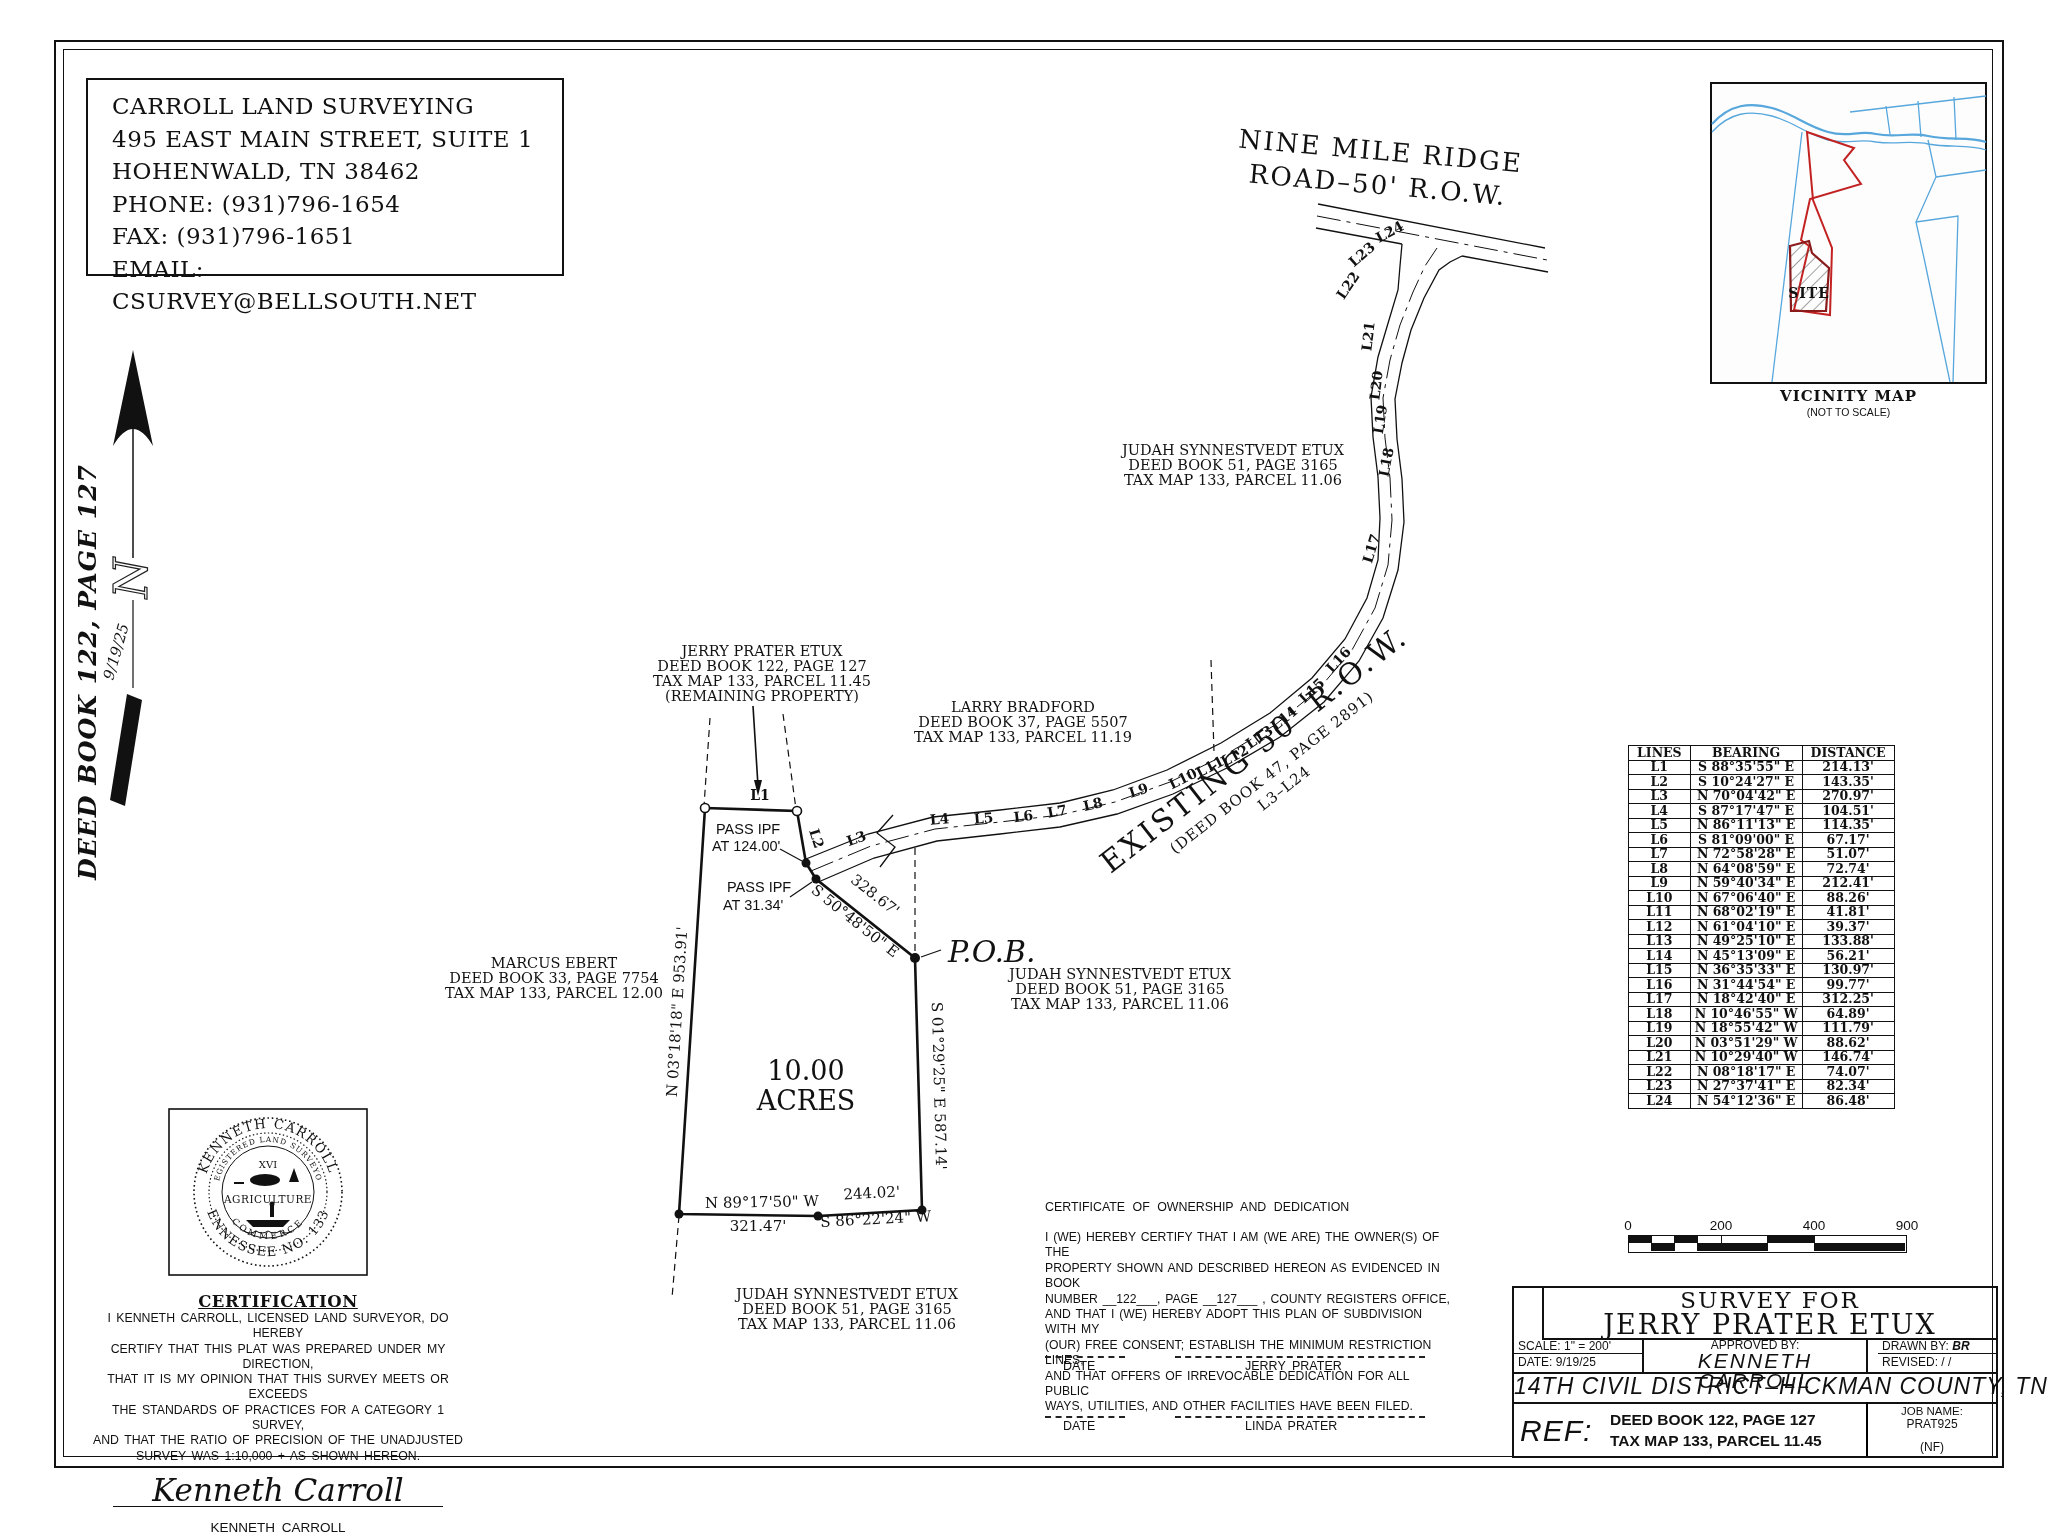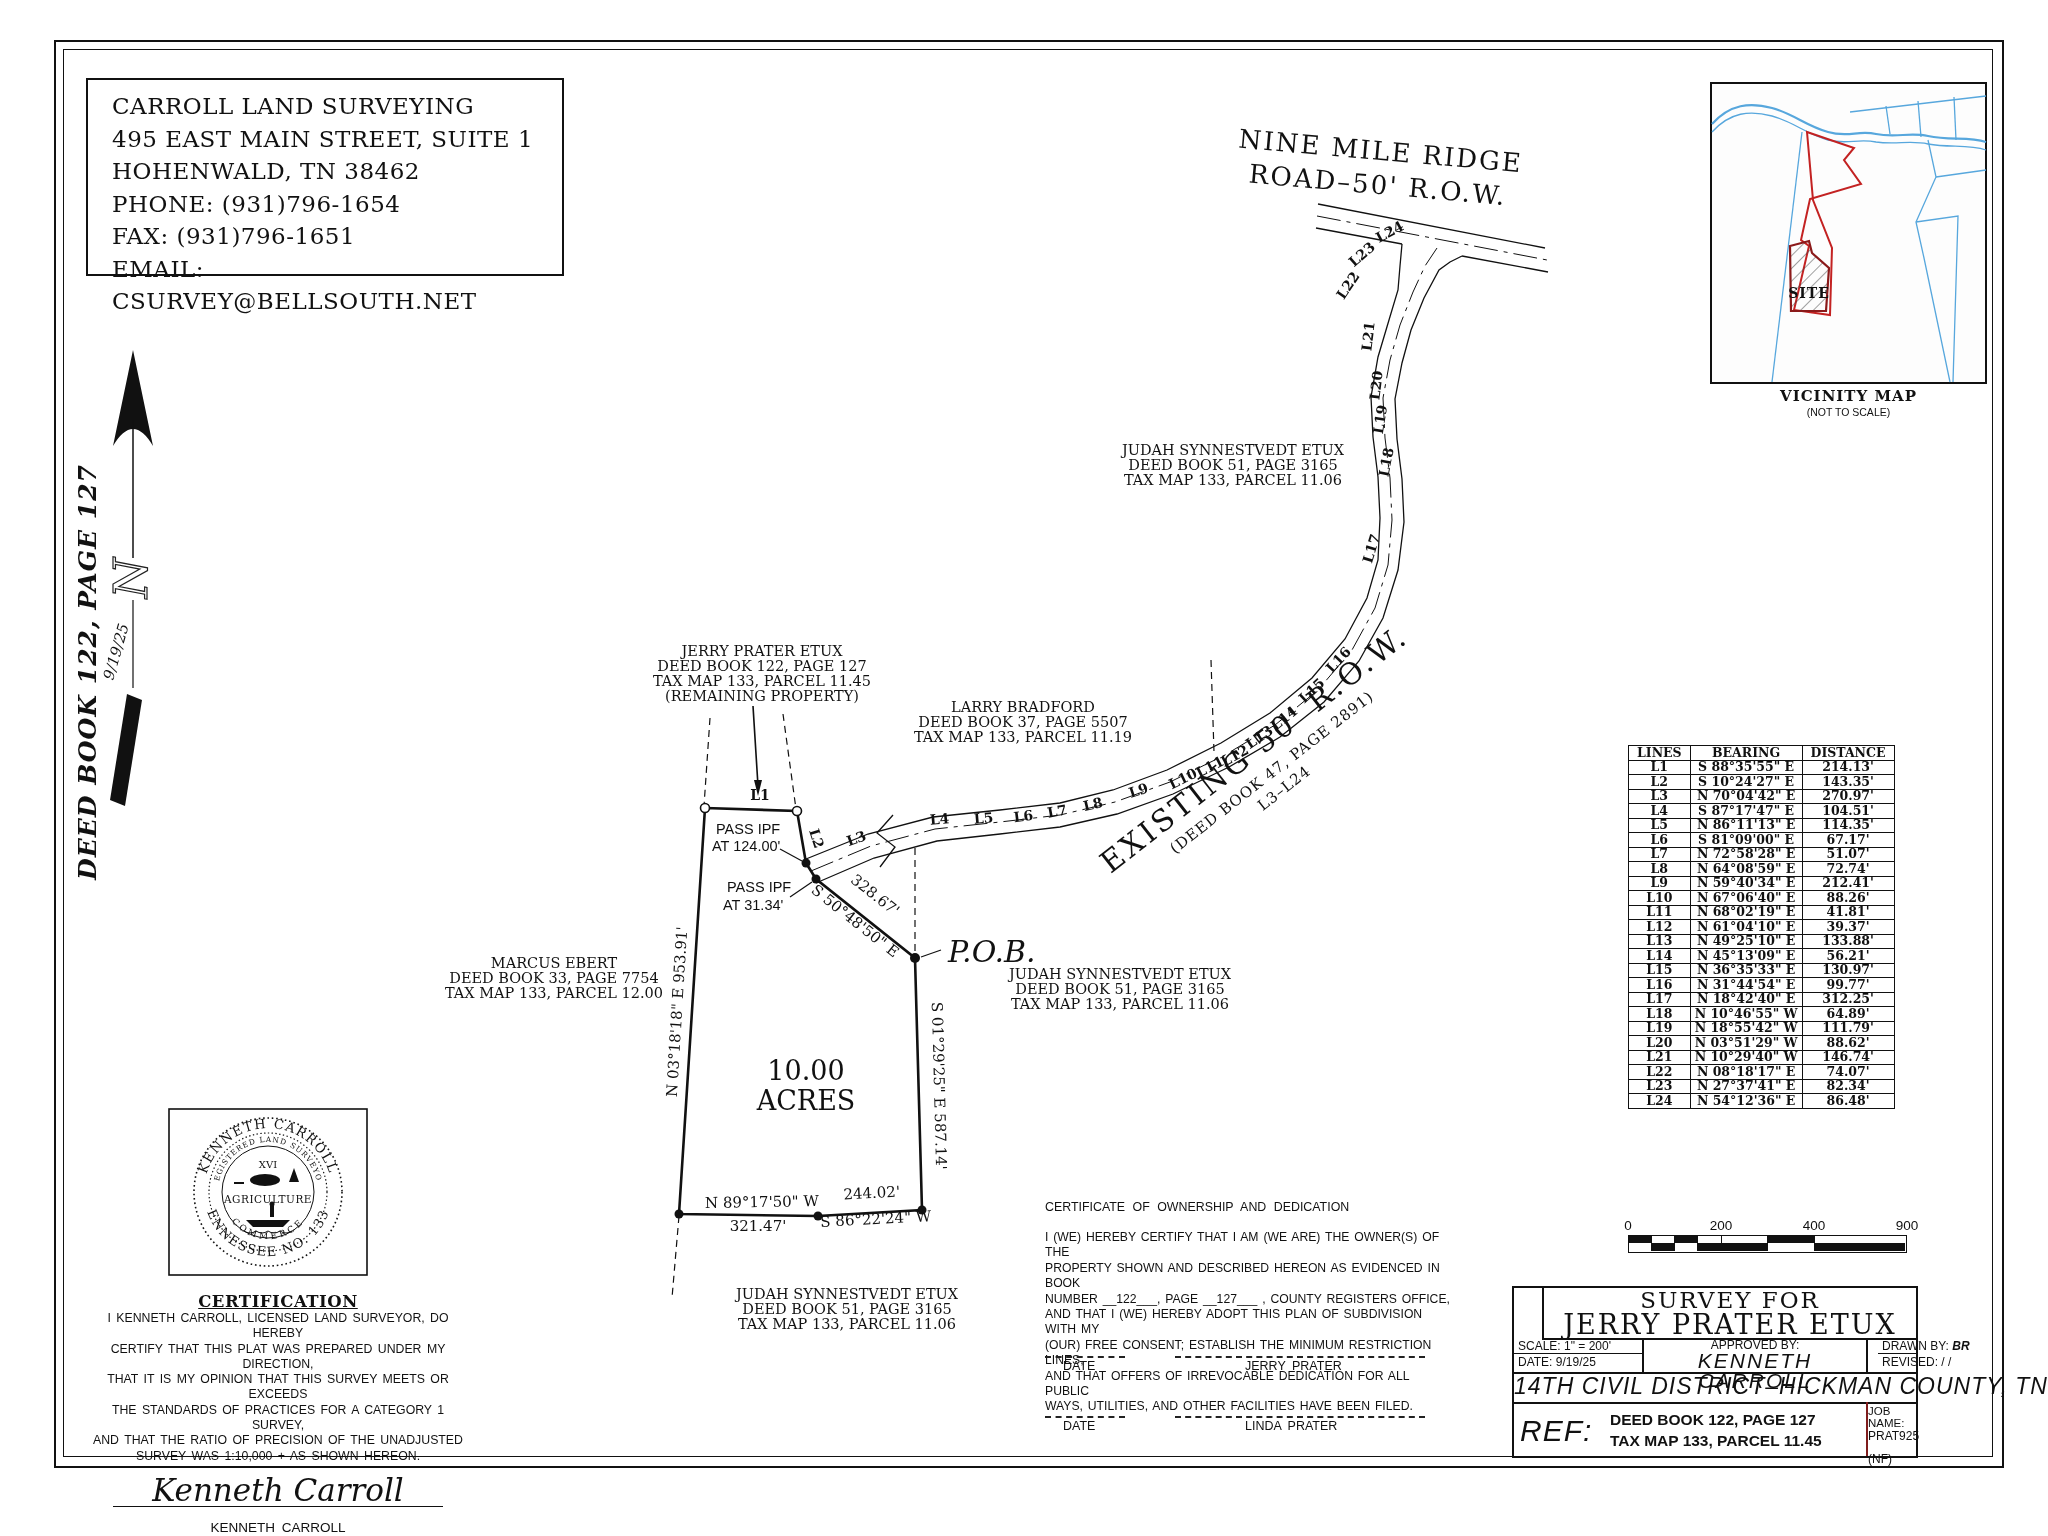--- a/index.html
+++ b/index.html
@@ -47,41 +47,41 @@
   
   .scalebar{left:1628px;top:1218px;width:281px;height:40px;}
   .scalebar .ticks{position:relative;height:16px;font-size:13.5px;}
   .scalebar .ticks span{position:absolute;width:40px;text-align:center;}
   .sb-bar{position:absolute;top:17px;left:0;width:279px;height:18px;border:1.6px solid #111;box-sizing:border-box;}
   .sb-row{display:flex;height:7.4px;}
   .sb-row div{height:100%;border-right:1px solid #111;box-sizing:border-box;}
   .sb-row div:last-child{border-right:none;}
   .b{background:#111;} .w{background:#fff;}
   
-  .titleblock{left:1512px;top:1286px;width:406px;height:172px;border:2.5px solid #111;box-sizing:border-box;}
+  .titleblock{left:1512px;top:1286px;width:486px;height:172px;border:2.5px solid #111;box-sizing:border-box;}
   .tb-row1{position:absolute;left:28px;top:0;right:0;height:50px;border-left:2px solid #111;border-bottom:2px solid #111;text-align:center;}
   .tb-survey-for{font-family:"DejaVu Serif",serif;font-size:23px;letter-spacing:2px;line-height:23px;margin-top:1px;}
   .tb-client{font-family:"DejaVu Serif",serif;font-size:27px;letter-spacing:2px;line-height:25px;}
   .tb-row2{position:absolute;left:0;top:50px;right:0;height:34px;border-bottom:2px solid #111;}
   .tb-c1{position:absolute;left:0;top:0;width:128px;height:100%;}
   .tb-c1 .r{height:16px;font-size:12px;padding:1px 0 0 4px;box-sizing:border-box;white-space:nowrap;}
   .tb-c1 .r1{border-bottom:1.4px solid #111;}
   .tb-c2{position:absolute;left:128px;top:0;width:222px;height:100%;border-left:2px solid #111;border-right:2px solid #111;text-align:center;}
   .tb-approved{font-size:12px;line-height:12px;margin-top:1px;}
   .tb-appname{font-style:italic;font-size:21px;line-height:20px;letter-spacing:2px;}
   .tb-c3{position:absolute;left:364px;top:0;right:0;height:100%;}
   .tb-c3 .r{height:16px;font-size:12px;padding:1px 0 0 4px;box-sizing:border-box;white-space:nowrap;}
   .tb-c3 .r1{border-bottom:1.4px solid #111;}
   .tb-ital{font-style:italic;font-weight:bold;}
   .tb-row3{position:absolute;left:0;top:84px;right:0;height:30px;border-bottom:2px solid #111;
        font-style:italic;font-size:23px;text-align:center;line-height:28px;letter-spacing:1px;white-space:nowrap;}
   .tb-row4{position:absolute;left:0;top:114px;right:0;bottom:0;border-radius:27px;}
   .tb-ref{position:absolute;left:6px;top:12px;font-style:italic;font-size:30px;letter-spacing:1px;}
   .tb-reflines{position:absolute;left:96px;top:7px;font-size:15.5px;font-weight:bold;line-height:21px;white-space:nowrap;}
-  .tb-job{position:absolute;left:352px;top:0;right:0;bottom:0;border-left:2px solid #7f1d1d;text-align:left;}
+  .tb-job{position:absolute;left:352px;top:0;right:0;bottom:0;border-left:2px solid #000000;text-align:center;}
   .tb-job .l1{font-size:11.5px;margin-top:3px;}
   .tb-job .l2{font-size:12px;}
   .tb-job .l3{font-size:12px;margin-top:9px;}
 </style>
 </head>
 <body>
 
 <div class="page">
 
   <div class="abs border-outer"></div>

